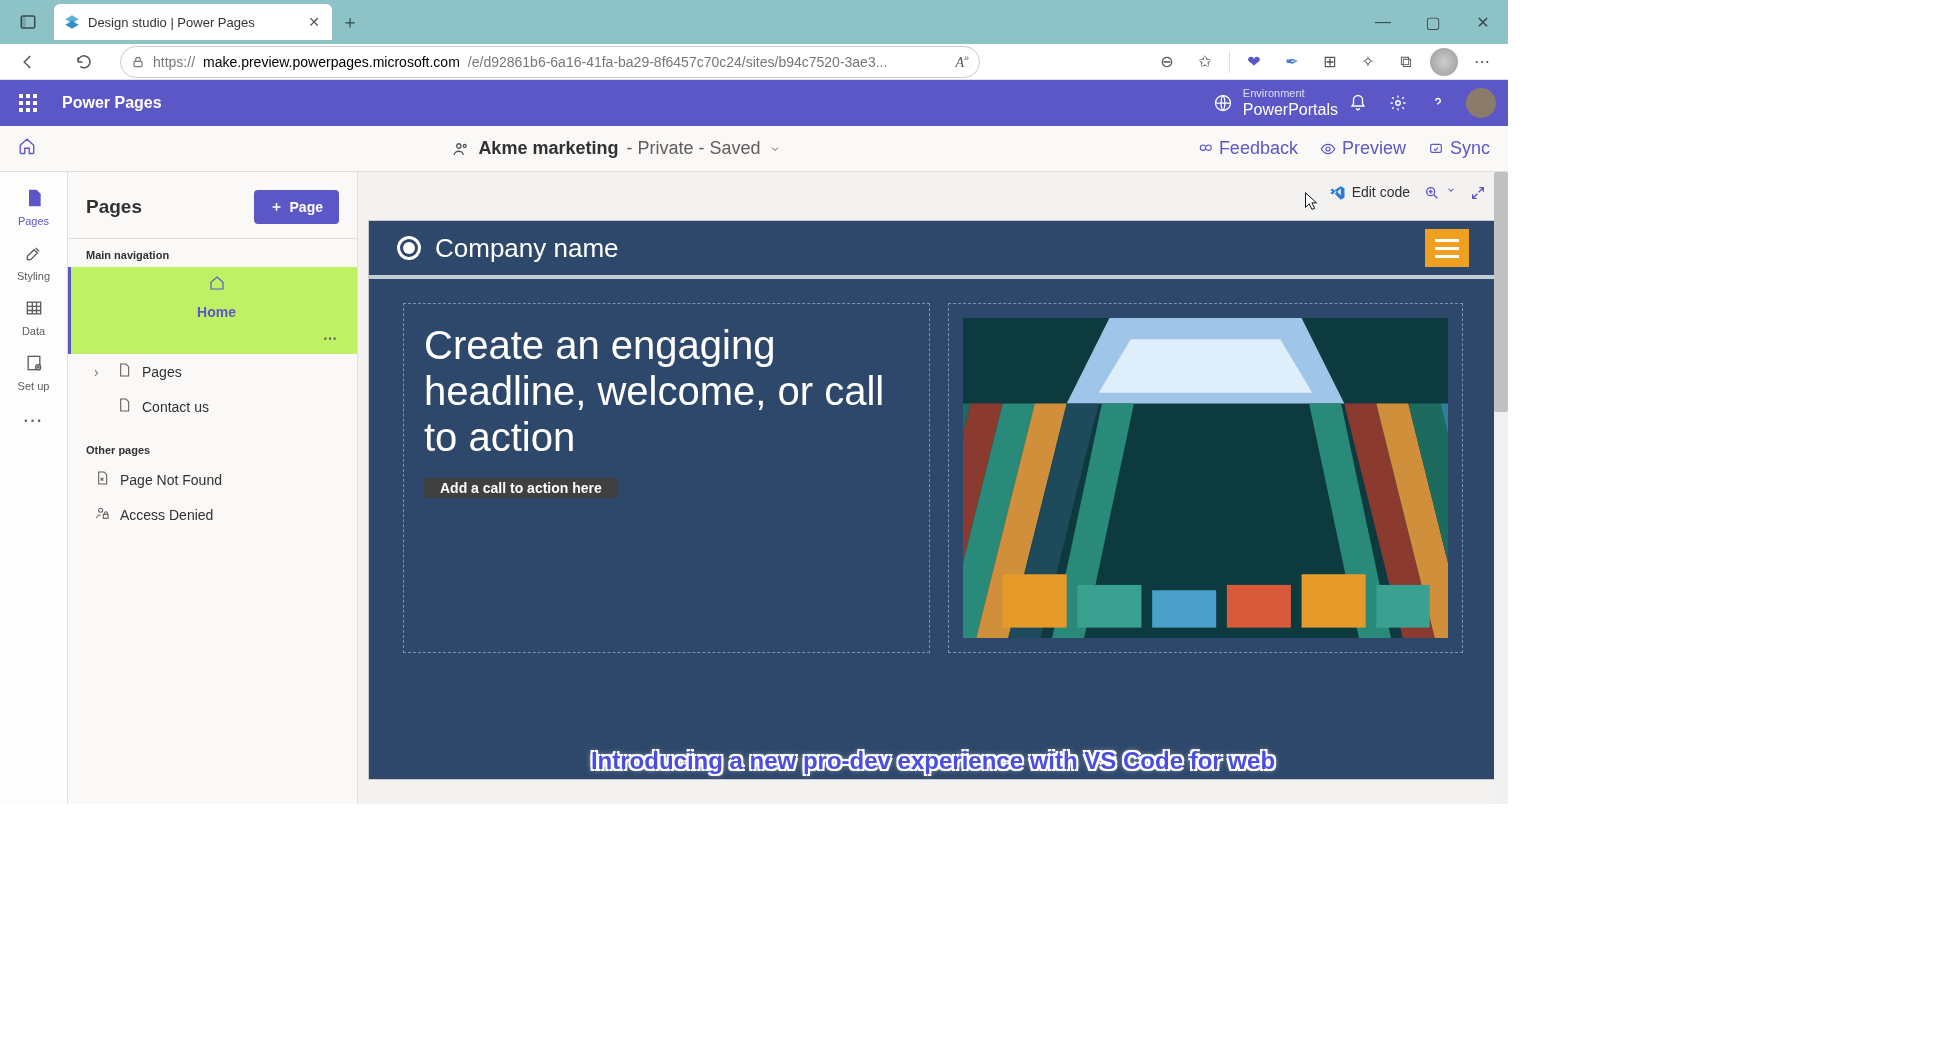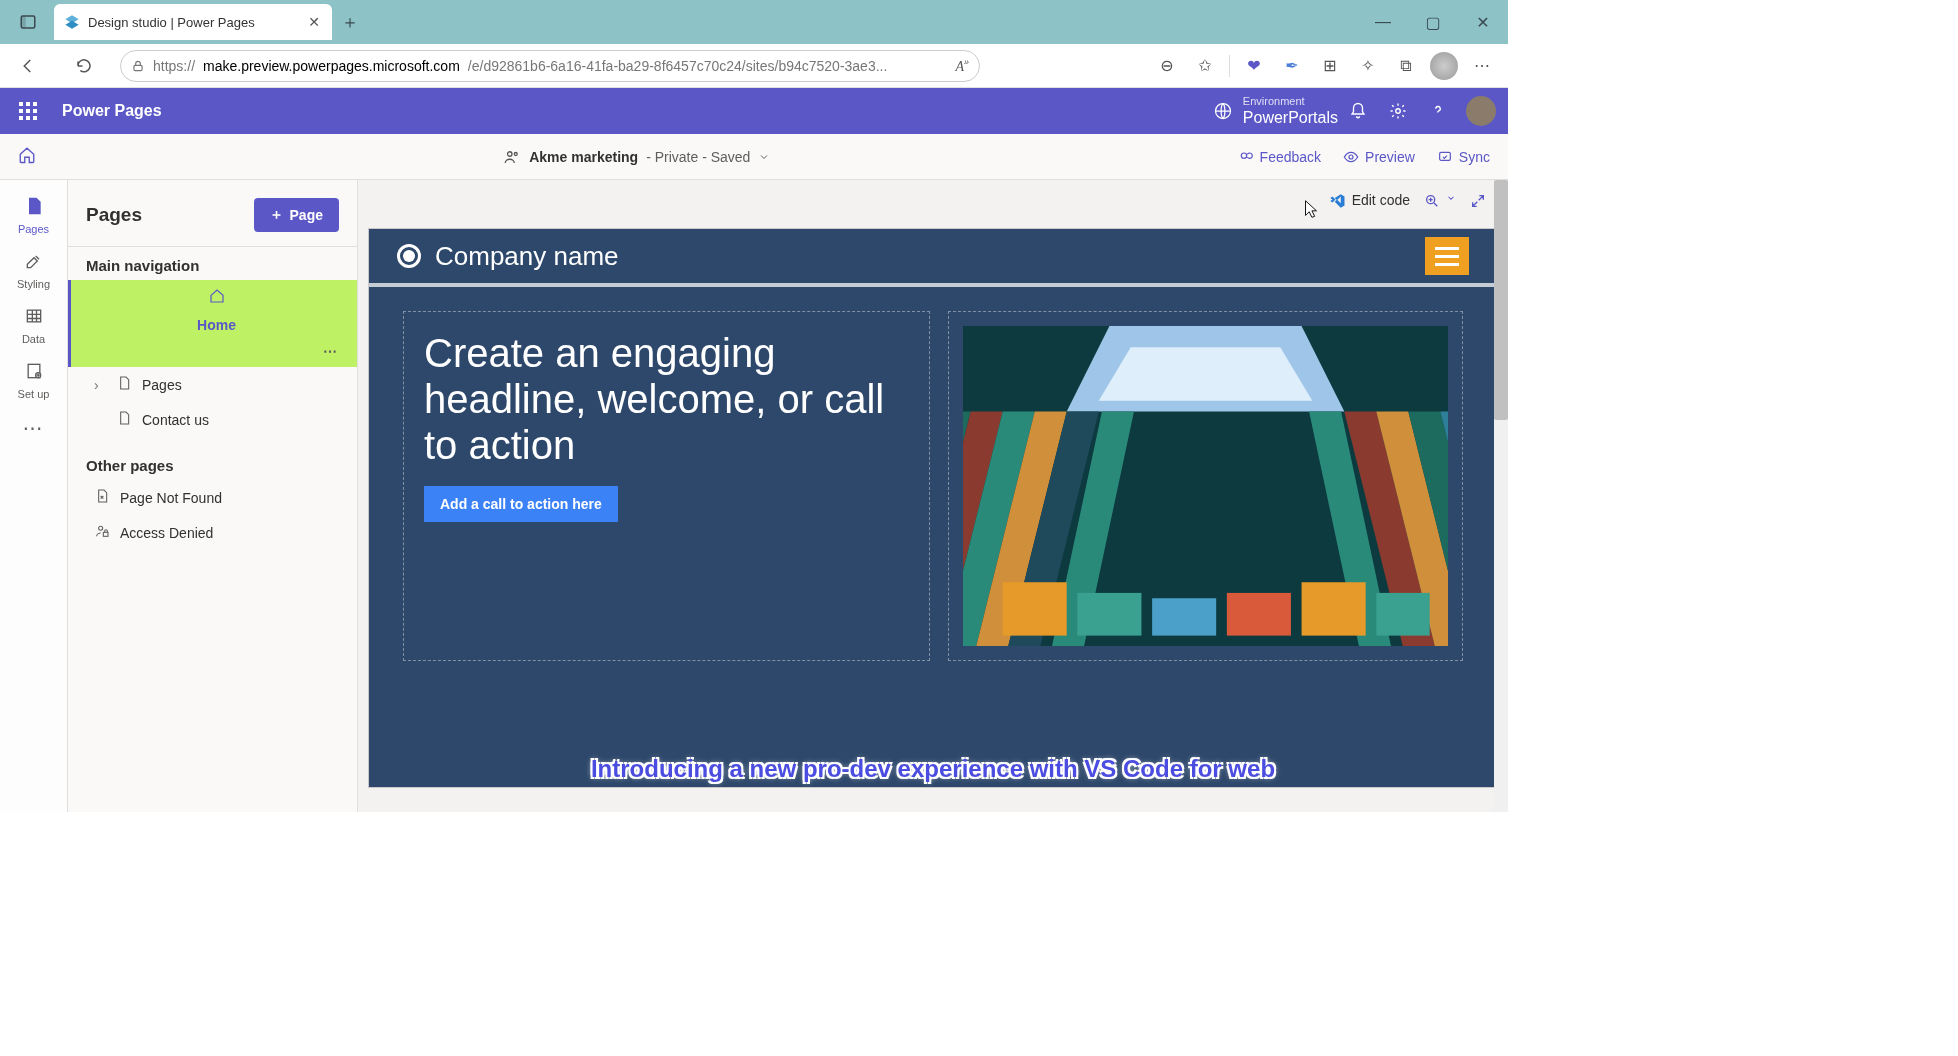--- a/index.html
+++ b/index.html
@@ -10,61 +10,61 @@
   .tabmgr { width: 40px; height: 36px; display:flex; align-items:center; justify-content:center; border-radius:4px; }
   .tabmgr svg { width:18px; height:18px; fill:#3a4950; }
   .tab { background: #fff; height: 36px; width: 278px; margin-left: 6px; border-radius: 6px 6px 0 0; display: flex; align-items: center; padding: 0 10px; gap: 8px; font-size: 13px; color:#333; }
   .tab-favicon { width:16px; height:16px; }
   .tab-title { flex:1; white-space:nowrap; overflow:hidden; text-overflow:ellipsis; }
   .tab-close { width:16px; height:16px; display:flex; align-items:center; justify-content:center; font-size:14px; color:#555; }
   .newtab { width:36px; height:36px; display:flex; align-items:center; justify-content:center; color:#3a4950; font-size:18px; }
   .winctrls { margin-left:auto; display:flex; }
   .winctrls div { width:50px; height:36px; display:flex; align-items:center; justify-content:center; color:#3a4950; }
 
-  .addrbar { height: 44px; background:#fff; border-bottom:1px solid #e0e0e0; display:flex; align-items:center; padding:0 8px; gap:16px; }
+  .addrbar { height: 36px; background:#fff; border-bottom:1px solid #e0e0e0; display:flex; align-items:center; padding:0 8px; gap:16px; }
   .navbtn { width:40px; height:36px; display:flex; align-items:center; justify-content:center; color:#555; border-radius:4px; }
   .url-box { flex:0 0 860px; height:32px; border:1px solid #ccc; border-radius:16px; display:flex; align-items:center; padding:0 10px; gap:8px; font-size:14px; color:#555; }
   .url-box .proto { color:#777; }
   .url-box .host { color:#000000; }
   .url-box .path { color:#777; white-space:nowrap; overflow:hidden; text-overflow:ellipsis; flex:1; }
   .addr-ico { width:36px; height:32px; display:flex; align-items:center; justify-content:center; color:#555; }
   .addr-right { display:flex; margin-left:auto; gap:2px; align-items:center; }
   .profile-circ { width:28px; height:28px; border-radius:50%; background:radial-gradient(circle,#ccc,#999); }
 
   
   .app-header { height:46px; background:#5b57c7; display:flex; align-items:center; color:#fff; padding:0 12px; }
   .waffle { width:32px; height:32px; display:grid; grid-template-columns:repeat(3,4px); grid-template-rows:repeat(3,4px); gap:3px; align-content:center; justify-content:center; }
   .waffle span { background:#fff; width:4px; height:4px; }
   .app-name { margin-left:18px; font-size:16px; font-weight:600; }
   .env-block { margin-left:auto; display:flex; align-items:center; gap:10px; font-size:12px; line-height:1.2; }
   .env-block .lbl { opacity:.8; font-size:11px; }
   .hdr-ico { width:40px; height:40px; display:flex; align-items:center; justify-content:center; }
   .avatar { width:30px; height:30px; border-radius:50%; background:#8b7b6a; margin-left:8px; }
 
   
-  .subheader { height:46px; background:#faf9f8; border-bottom:1px solid #e1dfdd; display:flex; align-items:center; padding:0 18px; color:#323130; font-size:14px; }
+  .subheader { height:46px; background:#faf9f8; border-bottom:1px solid #e1dfdd; display:flex; align-items:center; padding:0 18px; color:#323130; font-size:18px; }
   .home-ico { color:#5b57c7; }
   .site-pill { margin:0 auto; display:flex; align-items:center; gap:8px; }
   .sub-right { display:flex; gap:22px; align-items:center; color:#5b57c7; }
   .sub-right .item { display:flex; gap:6px; align-items:center; }
 
   
   .main { display:flex; height: calc(812px - 44px - 44px - 46px - 46px); }
 
   .rail { width:68px; background:#fdfdfd; border-right:1px solid #e1dfdd; display:flex; flex-direction:column; align-items:center; padding-top:10px; gap:4px; }
   .rail-item { width:56px; padding:6px 0; text-align:center; font-size:11px; color:#605e5c; border-radius:4px; }
   .rail-item.active { color:#5b57c7; }
   .rail-item.active .ic { color:#5b57c7; }
   .rail-item .ic { font-size:20px; display:block; margin-bottom:2px; }
 
   .tree { width:290px; background:#faf9f8; border-right:1px solid #e1dfdd; padding:10px 0; }
   .tree-hdr { display:flex; align-items:center; padding:8px 18px 14px; }
   .tree-hdr h2 { font-size:19px; font-weight:700; color:#323130; }
   .page-btn { margin-left:auto; background:#5b57c7; color:#fff; border:none; border-radius:4px; padding:8px 16px; font-size:14px; font-weight:600; display:flex; align-items:center; gap:6px; }
-  .tree-section { padding:10px 18px 6px; font-size:15px; font-weight:700; color:#323130; }
+  .tree-section { padding:10px 18px 6px; font-size:11px; font-weight:700; color:#323130; }
   .tree-row { display:flex; align-items:center; padding:8px 18px 8px 26px; gap:10px; font-size:14px; color:#323130; }
   .tree-row .chev { width:12px; color:#777; }
   .tree-row .ic { width:16px; color:#605e5c; }
   .tree-row.selected { background:#bef264; color:#5b57c7; font-weight:700; position:relative;flex-direction:column; }
   .tree-row.selected::before { content:""; position:absolute; left:0; top:0; bottom:0; width:3px; background:#5b57c7; }
   .tree-row.selected .ic { color:#5b57c7; }
   .tree-row .more { margin-left:auto; color:#605e5c; letter-spacing:2px; }
 
   .canvas-wrap { flex:1; background:#f3f2f1; position:relative; padding:10px 10px 0 10px;
     background-image: radial-gradient(#ddd 0.6px, transparent 0.6px);
@@ -77,21 +77,21 @@
   .canvas { margin-top:38px; background:#2e486b; color:#fff; min-height:560px; position:relative; border:1px solid #c9c9c9; }
   .site-hdr { height:58px; display:flex; align-items:center; padding:0 28px; border-bottom:4px solid #c5cdd4; }
   .site-logo { width:24px; height:24px; border:3px solid #fff; border-radius:50%; position:relative; }
   .site-logo::after { content:""; position:absolute; inset:3px; border-radius:50%; background:#fff; }
   .company { margin-left:14px; font-size:26px; }
   .hamburger { margin-left:auto; width:44px; height:38px; background:#f0a020; display:flex; flex-direction:column; align-items:center; justify-content:center; gap:5px; }
   .hamburger span { width:24px; height:3px; background:#fff; }
   .hero { display:flex; gap:18px; padding:24px 34px 0; }
   .hero-box { flex:1; border:1px dashed rgba(255,255,255,.4); padding:18px 20px 38px; }
   .hero-box h1 { font-size:40px; font-weight:400; line-height:1.15; margin-bottom:18px; }
-  .cta { background:#3b82f6; border:none; color:#fff; padding:10px 16px; font-size:14px; font-weight:600; }
+  .cta { background:#404040; border:none; color:#fff; padding:2px 16px; font-size:14px; font-weight:600; }
   .hero-img { flex:1; border:1px dashed rgba(255,255,255,.4); padding:14px; min-height:320px; }
   .img-art { width:100%; height:100%; }
   .overlay-banner { position:absolute; bottom:4px; left:0; right:0; text-align:center; font-size:24px; font-weight:800; color:#4b4ce0;
     text-shadow: -2px -2px 0 #fff, 2px -2px 0 #fff, -2px 2px 0 #fff, 2px 2px 0 #fff, 0 0 6px #fff; }
   .scrollbar { position:absolute; right:0; top:0; width:14px; height:100%; background:#f0f0f0; }
   .scroll-thumb { width:14px; height:240px; background:#c0c0c0; border-radius:2px; }
 
   .cursor { position:absolute; width:22px; height:22px; pointer-events:none; }
 </style>
 </head>

